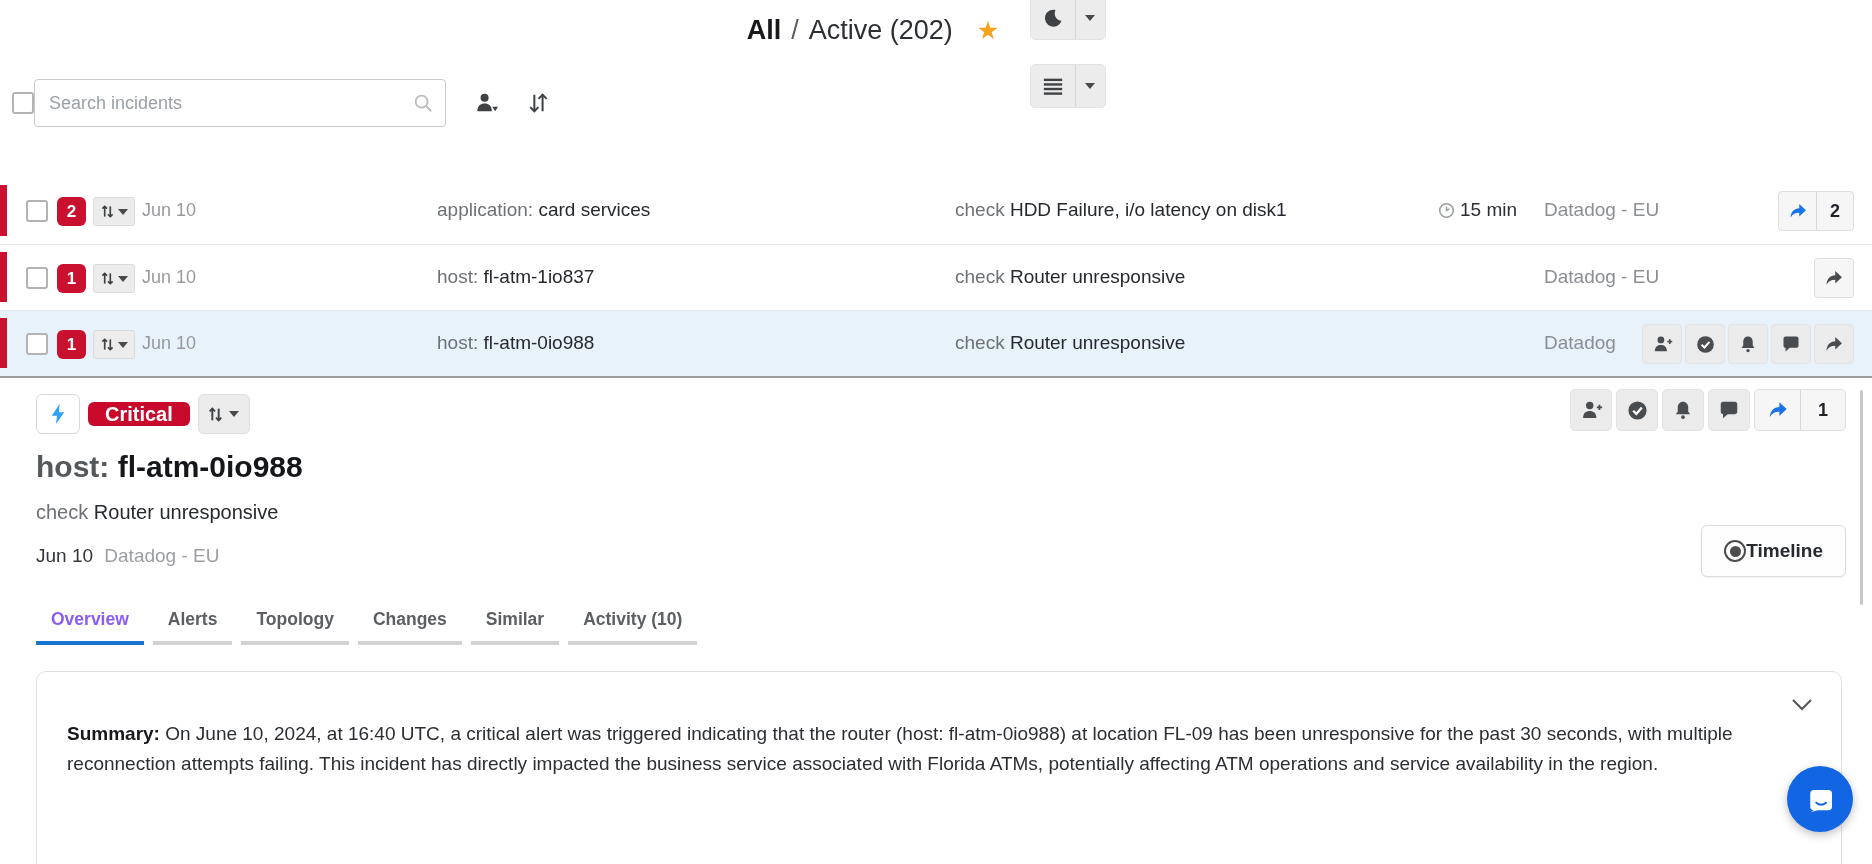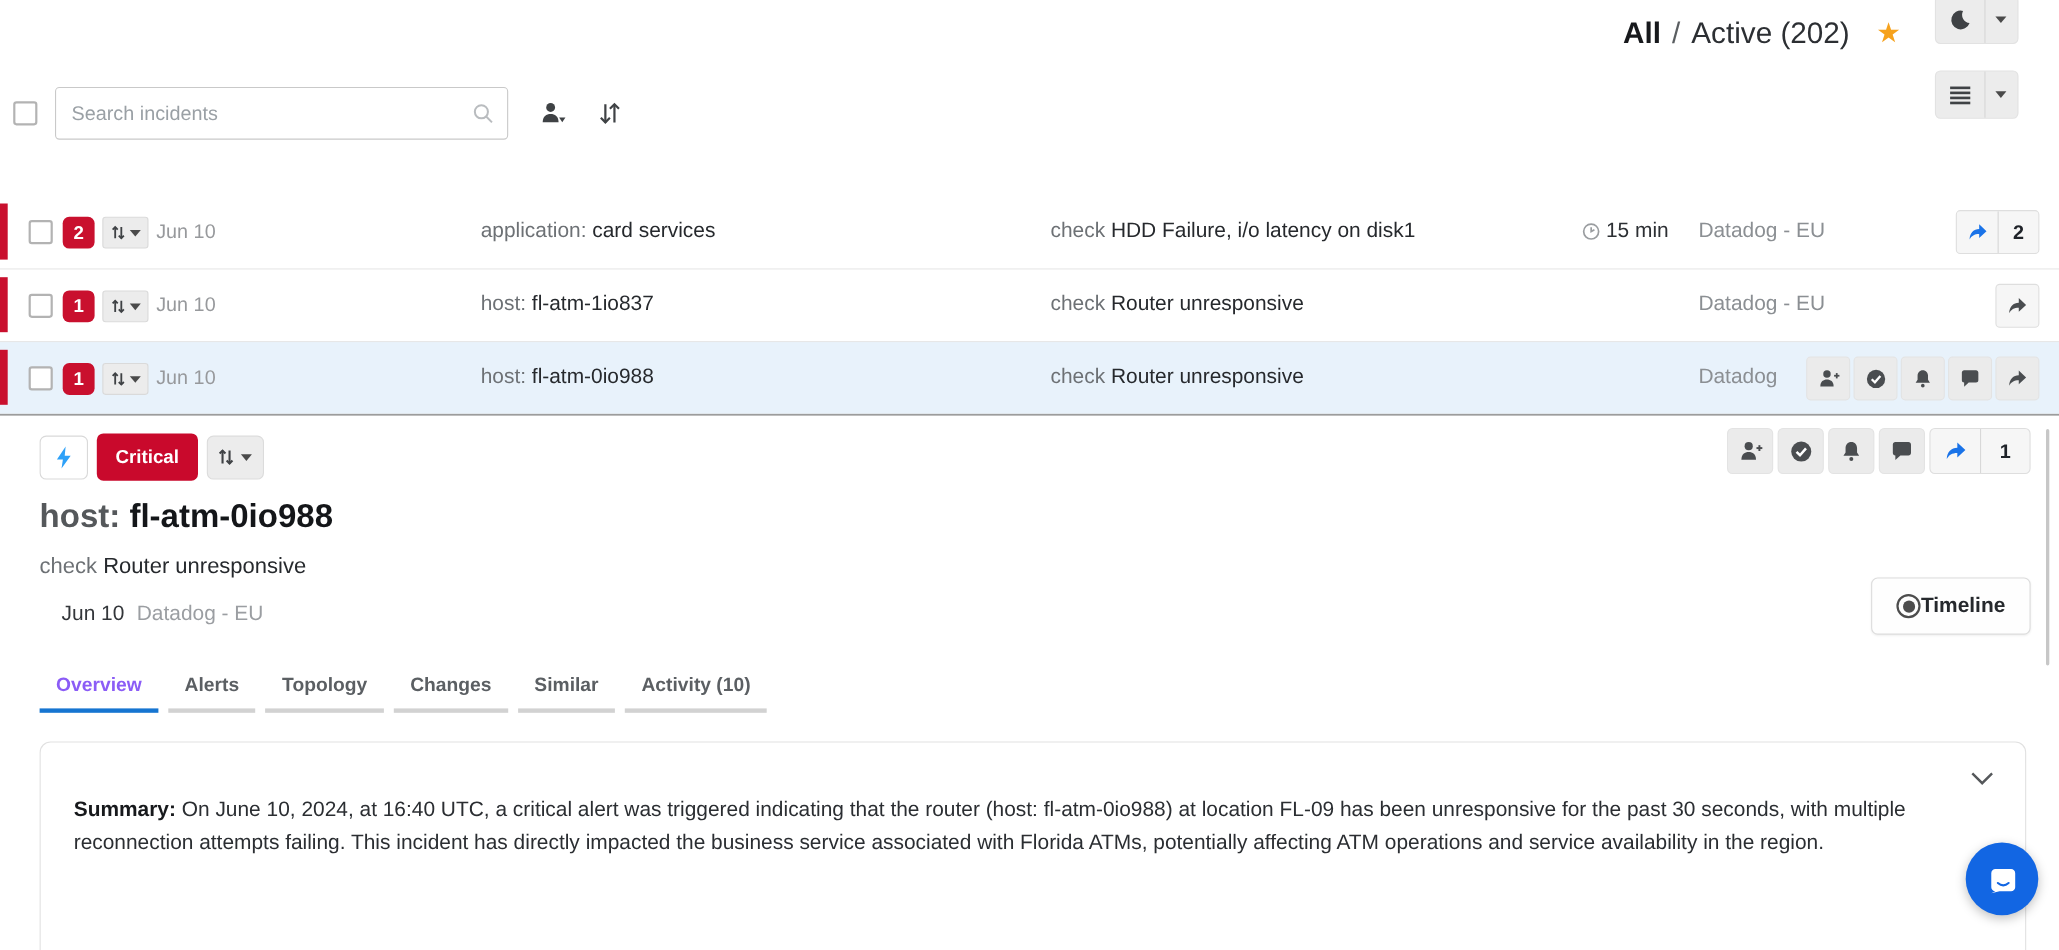--- a/index.html
+++ b/index.html
@@ -1,41 +1,41 @@
 <!DOCTYPE html>
 <html><head>
 <meta charset="utf-8">
 <style>
   * { box-sizing: border-box; margin: 0; padding: 0; }
   html,body { width:1872px; height:864px; }
   body { font-family: "Liberation Sans", sans-serif; background:#fff; color:#1f2329; overflow:hidden; }
   .app { position:relative; width:1872px; height:864px; background:#fff; overflow:hidden; }
 
   
-  .topbar { display:flex; align-items:center; justify-content:flex-end; height:60px; padding:0 7px 0 18px; }
+  .topbar { display:flex; align-items:center; justify-content:center; height:60px; padding:0 7px 0 18px; }
   .breadcrumb { display:flex; align-items:center; gap:10px; font-size:27px; }
   .crumb-primary { font-weight:700; color:#17191c; }
   .crumb-sep { color:#5a5e61; font-weight:400; }
   .crumb-secondary { color:#2c2f33; font-weight:400; }
   .star { color:#f6a21d; font-size:25px; margin-left:14px; cursor:pointer; }
   .topbar-right { display:flex; align-items:center; gap:24px;flex-direction:column; }
   .switch-link { font-size:17px; font-weight:700; color:#2c2f33; cursor:pointer; }
   .btn-grey { display:flex; align-items:center; background:#ececec; border:1px solid #e2e2e2; border-radius:5px; height:44px; cursor:pointer; }
   .live-btn { gap:11px; padding:0 16px; margin-left:4px; }
   .live-dot { width:15px; height:15px; border-radius:50%; background:#17b877; box-shadow:0 0 0 4px rgba(23,184,119,.18); }
   .live-label { font-size:19px; font-weight:700; color:#1f2329; }
   .caret { width:0; height:0; border-left:5px solid transparent; border-right:5px solid transparent; border-top:6px solid #4a4a4a; }
   .split-btn { padding:0; }
   .split-main { display:flex; align-items:center; justify-content:center; width:44px; height:100%; }
   .split-caret { display:flex; align-items:center; justify-content:center; width:30px; height:100%; border-left:1px solid #d6d6d6; }
 
   
   .toolbar { display:flex; align-items:center; margin-top:18px; padding-left:12px; height:50px; }
   .checkbox { width:22px; height:22px; border:2px solid #b3b3b3; border-radius:3px; background:#fff; flex:0 0 auto; cursor:pointer; }
-  .search-wrap { position:relative; margin-left:16px; width:412px; }
+  .search-wrap { position:relative; width:412px; }
   .search-input { width:100%; height:48px; border:1px solid #c9c9c9; border-radius:4px; padding:0 44px 0 14px; font-size:18px; font-family:"Liberation Sans",sans-serif; color:#2c2f33; }
   .search-input::placeholder { color:#9aa0a5; }
   .search-icon { position:absolute; right:12px; top:13px; }
   .tb-icon { margin-left:28px; display:flex; align-items:center; cursor:pointer; }
 
   
   .rows { margin-top:50px; }
   .row { position:relative; height:66px; background:#fff; }
   .row + .row { border-top:1px solid #e7e7e7; }
   .row.selected { background:#e8f2fb; }
@@ -54,31 +54,31 @@
   .icon-btn { width:40px; height:40px; background:#ebebeb; border:1px solid #e3e3e3; border-radius:4px; display:flex; align-items:center; justify-content:center; cursor:pointer; }
   .share-split { display:flex; height:40px; background:#f6f6f6; border:1px solid #dedede; border-radius:4px; overflow:hidden; cursor:pointer; }
   .share-split .part { width:37px; display:flex; align-items:center; justify-content:center; }
   .share-split .part + .part { border-left:1px solid #d8d8d8; font-size:18px; font-weight:700; color:#1f2329; }
 
   
   .panel-divider { height:2px; background:#9c9c9c; }
   .detail { position:relative; padding:16px 0 0 36px; background:#fff; }
   .badge-row { display:flex; align-items:center; gap:8px; }
   .bolt-btn { width:44px; height:40px; background:#fff; border:1px solid #d9d9d9; border-radius:6px; display:flex; align-items:center; justify-content:center; cursor:pointer; }
-  .critical-badge { height:43px; padding:0 17px; background:#c9092c; border-radius:6px; color:#fff; font-size:17px; font-weight:700; display:flex; align-items:center; cursor:pointer; }
+  .critical-badge { height:24px; padding:0 17px; background:#c9092c; border-radius:6px; color:#fff; font-size:20px; font-weight:700; display:flex; align-items:center; cursor:pointer; }
   .detail-sort { width:52px; height:40px; background:#ececec; border:1px solid #dcdcdc; border-radius:6px; display:flex; align-items:center; justify-content:center; gap:6px; cursor:pointer; }
   .detail-actions { position:absolute; top:11px; right:26px; display:flex; gap:4px; }
   .icon-btn.lg { width:42px; height:42px; border-radius:5px; }
   .share-split.lg { height:42px; border-radius:5px; }
   .share-split.lg .part { width:45px; }
   .detail-title { margin-top:16px; font-size:30px; font-weight:700; }
   .detail-title .t-lbl { color:#55585b; }
   .detail-title .t-val { color:#141619; }
   .detail-check { margin-top:17px; font-size:20px; }
-  .detail-meta { margin-top:21px; font-size:19px;margin-left:20px; }
+  .detail-meta { margin-top:21px; font-size:19px; }
   .meta-date { color:#33363a; }
   .meta-source { color:#9b9fa3_; color:#9b9ea2; margin-left:6px; }
   .timeline-btn { position:absolute; top:147px; right:26px; height:52px; padding:0 22px; background:#fefefe; border:1px solid #dcdcdc; border-radius:6px; box-shadow:0 1px 2px rgba(0,0,0,.06); display:flex; align-items:center; font-size:19px; font-weight:700; color:#26292d; cursor:pointer; }
   .radio-icon { width:22px; height:22px; border:2px solid #4d4d4d; border-radius:50%; display:flex; align-items:center; justify-content:center; }
   .radio-icon::after { content:""; width:11px; height:11px; border-radius:50%; background:#4d4d4d; }
 
   .tabs { display:flex; margin-top:42px; padding-left:0; }
   .tab { display:flex; flex-direction:column; margin-right:9px; cursor:pointer; }
   .tab-label { font-size:17.5px; font-weight:700; color:#5b5f63; padding:0 15px; }
   .tab.active .tab-label { color:#8b5cf6; }

